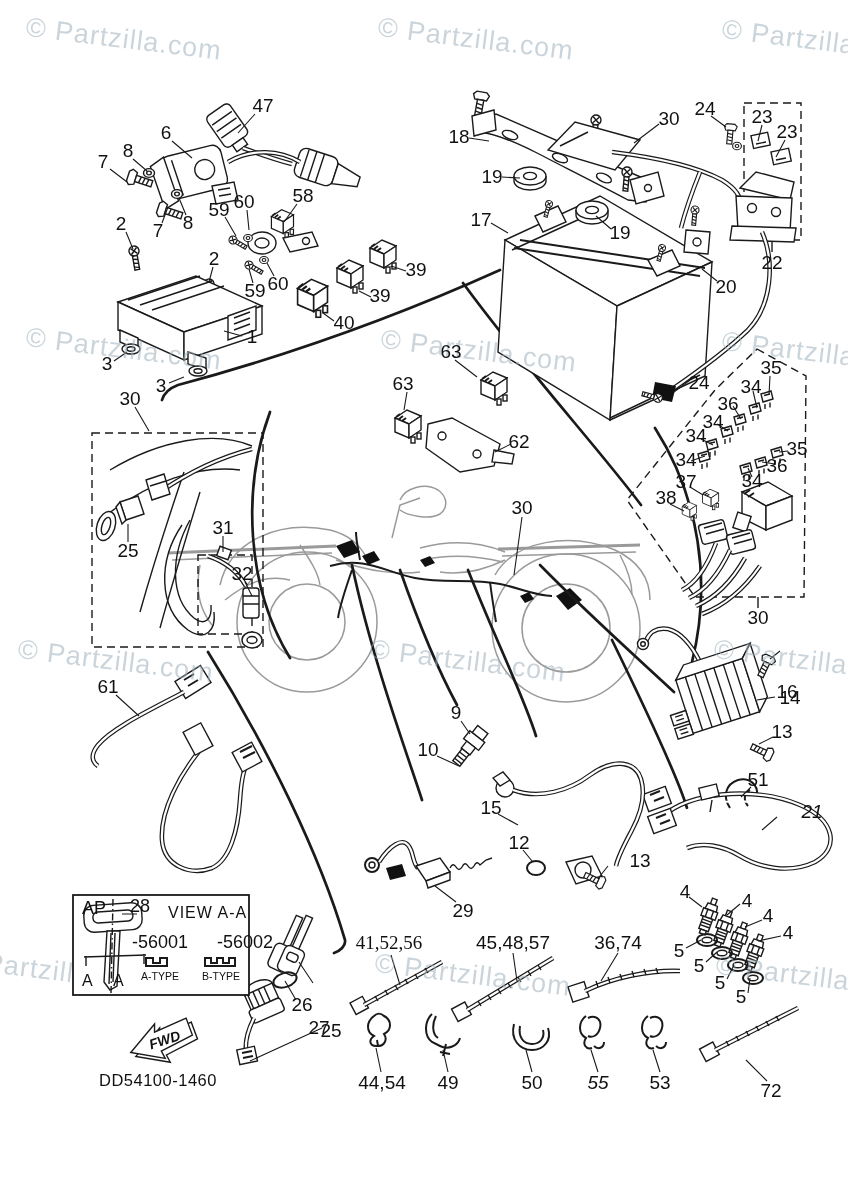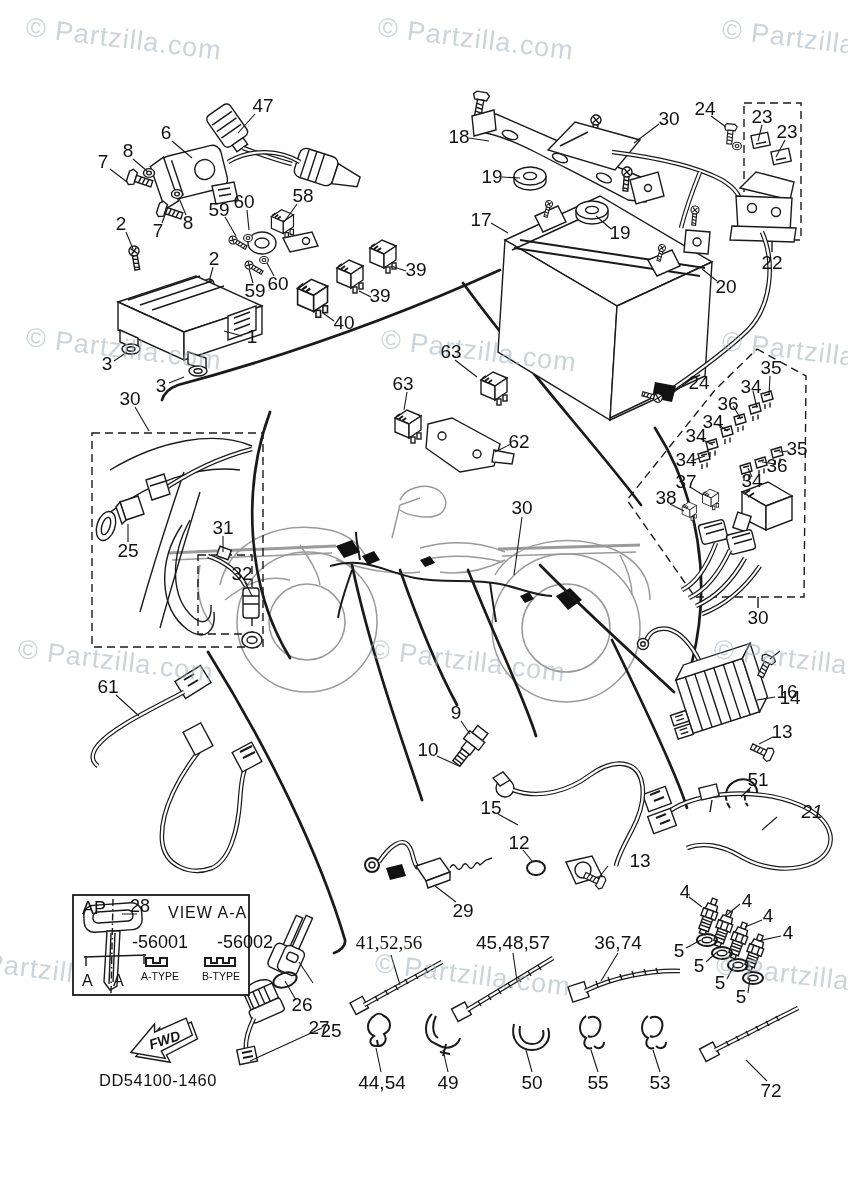--- a/index.html
+++ b/index.html
@@ -596,18 +596,18 @@
     <span class="co" style="left: 741px; top: 997px;">5</span>
     <span class="co" style="left: 319px; top: 988px; margin-top: 40px;">27</span>
     <span class="co" style="left: 302px; top: 1005px; text-align: center;">26</span>
     <span class="co" style="left: 331px; top: 1031px;">25</span>
     <span class="co" style="left: 389px; top: 943px; font-family: Liberation Serif, serif;">41,52,56</span>
     <span class="co" style="left: 513px; top: 943px;">45,48,57</span>
     <span class="co" style="left: 618px; top: 943px;">36,74</span>
     <span class="co" style="left: 382px; top: 1083px;">44,54</span>
     <span class="co" style="left: 448px; top: 1083px;">49</span>
     <span class="co" style="left: 532px; top: 1083px;">50</span>
-    <span class="co" style="left: 598px; top: 1083px;">55</span>
+    <span class="co" style="left: 598px; top: 1083px; font-style: italic;">55</span>
     <span class="co" style="left: 660px; top: 1083px;">53</span>
     <span class="co" style="left: 771px; top: 1091px;">72</span>
   </div>
 
 <div id="partcode">DD54100-1460</div>
 
 </body></html>

